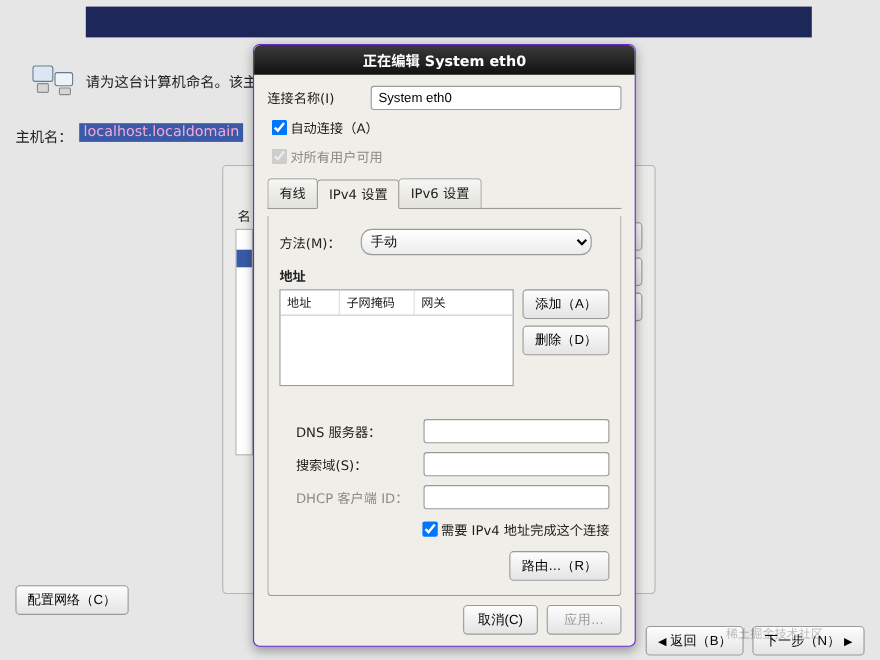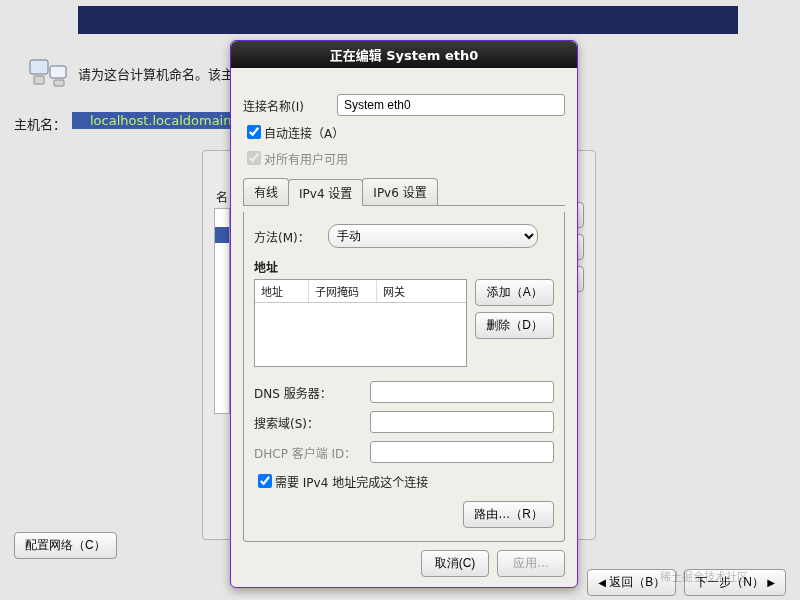--- a/index.html
+++ b/index.html
@@ -24,21 +24,21 @@
   }
   .pc-icon svg { width: 40px; height: 30px; }
   .instr {
     position: absolute; top: 64px; left: 78px; font-size: 13px;
   }
   .hostlabel {
     position: absolute; top: 114px; left: 14px; font-size: 13px;
   }
   .hostval {
     position: absolute; top: 112px; left: 72px; font-size: 13px;
-    background: #3a5aa8; color: #bef264; padding: 1px 18px;
+    background: #3a5aa8; color: #f9a8d4; padding: 1px 4px;
   }
   .cfgnet {
     position: absolute; top: 532px; left: 14px;
   }
   .btn {
     background: linear-gradient(#fdfdfd,#e4e4e4);
     border: 1px solid #9a9a9a; border-radius: 4px;
     padding: 4px 10px; font-size: 12px; cursor: pointer;
     min-width: 78px; text-align: center;
   }
@@ -70,21 +70,21 @@
     position: absolute; top: 40px; left: 230px; width: 348px; height: 548px;
     background: #efeee9; border: 1px solid #6d28d9; border-radius: 6px;
     box-shadow: 0 3px 10px rgba(0,0,0,0.35);
     display: flex; flex-direction: column;
   }
   .titlebar {
     background: linear-gradient(#3b3b3b,#111);
     color: #fff; text-align: center; font-weight: bold;
     padding: 4px 0; border-radius: 6px 6px 0 0; font-size: 13px;
   }
-  .cont { padding: 26px 12px 8px 12px; flex: 1; display: flex; flex-direction: column; gap: 6px; }
+  .cont { padding: 10px 12px 8px 12px; flex: 1; display: flex; flex-direction: column; gap: 6px; }
   .row { display: flex; align-items: center; gap: 8px; }
   .lbl { min-width: 86px; }
   input.txt {
     flex: 1; border: 1px solid #9a9a9a; border-radius: 3px;
     padding: 3px 6px; font-size: 12px; background: #fff;
   }
   label.chk { display: flex; align-items: center; gap: 0; }
   input[type=checkbox] { width: 14px; height: 14px; }
   .dim { color: #8a8a8a; }
   
@@ -198,21 +198,21 @@
               <div class="c3">网关</div>
             </div>
           </div>
           <div class="addr-btns">
             <button class="btn small">添加（A）</button>
             <button class="btn small">删除（D）</button>
           </div>
         </div>
       </div>
 
-      <div style="display:flex; flex-direction:column; gap:8px; margin-top:4px;">
+      <div style="display:flex; flex-direction:column; gap:8px; margin-top:20px;align-items:flex-end;">
         <div class="fld-row">
           <div class="flabel">DNS 服务器：</div>
           <input class="txt" value="" style="">
         </div>
         <div class="fld-row">
           <div class="flabel">搜索域(S)：</div>
           <input class="txt" value="" style="">
         </div>
         <div class="fld-row dim">
           <div class="flabel">DHCP 客户端 ID：</div>

